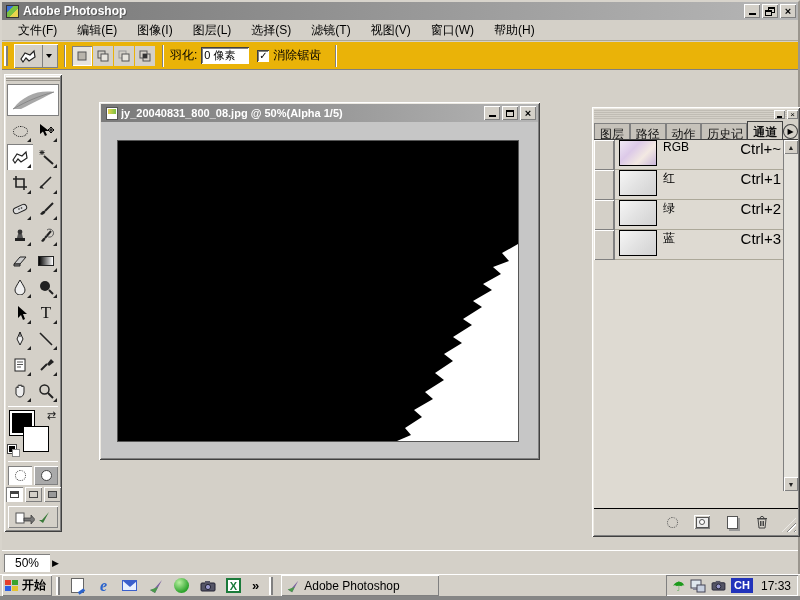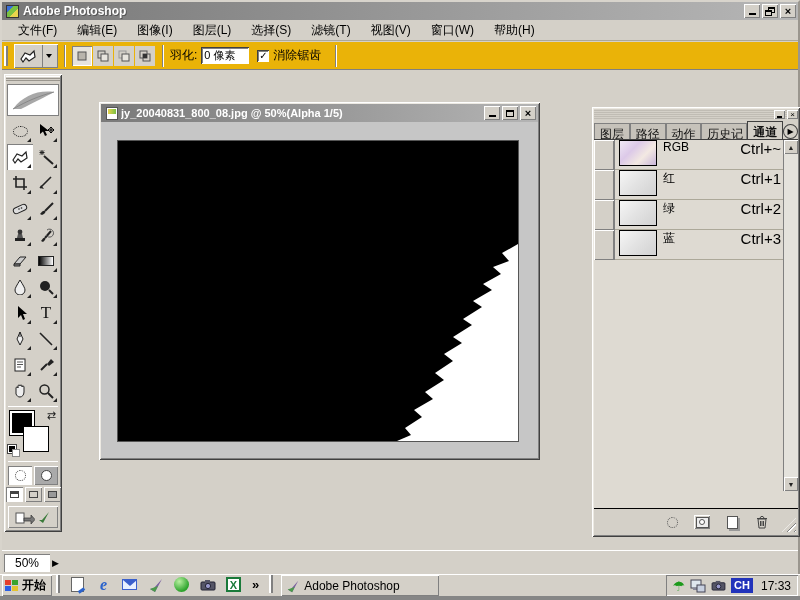--- a/index.html
+++ b/index.html
@@ -126,21 +126,21 @@
   
   .statusbar { position:absolute; left:0; top:548px; width:796px; height:24px; background:#D4D0C8; border-top:1px solid #fff;
       display:flex; align-items:center; }
   .zoomfield { width:46px; height:18px; background:#fff; margin-left:2px; display:flex; align-items:center; justify-content:center; font-size:12px; }
   .docinfo { margin-left:8px; font-size:12px; width:220px; }
   .status-tri { font-size:9px; margin:0 6px 0 2px; }
   .hint { font-size:12px; white-space:nowrap; overflow:hidden; }
 
   
   .taskbar { position:absolute; left:0; top:574px; width:800px; height:22px; background:#D4D0C8; border-top:1px solid #fff;
-      display:flex; align-items:flex-start; padding:0 2px; }
+      display:flex; align-items:center; padding:0 2px; }
   .startbtn { height:21px; padding:0 6px 0 3px; display:flex; align-items:center; gap:3px; background:#D4D0C8; font-weight:bold; }
   .winlogo { width:14px; height:12px; display:grid; grid-template-columns:6px 6px; grid-template-rows:5px 5px; gap:1px; }
   .winlogo i { display:block; }
   .winlogo i:nth-child(1){background:#e43f2c;} .winlogo i:nth-child(2){background:#3aa32c;}
   .winlogo i:nth-child(3){background:#2c5fe4;} .winlogo i:nth-child(4){background:#e4c22c;}
   .tb-grip2 { width:3px; height:18px; border-left:2px solid #fff; border-right:2px solid #808080; margin:0 4px; }
   .ql { display:flex; align-items:center; gap:7px; margin:0 4px; }
   .qlico { width:19px; height:19px; display:flex; align-items:center; justify-content:center; font-size:13px; }
   .ie-e { color:#2a63cc; font-weight:bold; font-style:italic; font-size:16px; font-family:"Liberation Serif","DejaVu Serif",serif; }
   .sheet { width:13px; height:15px; background:#fff; border:1px solid #666; position:relative; }

